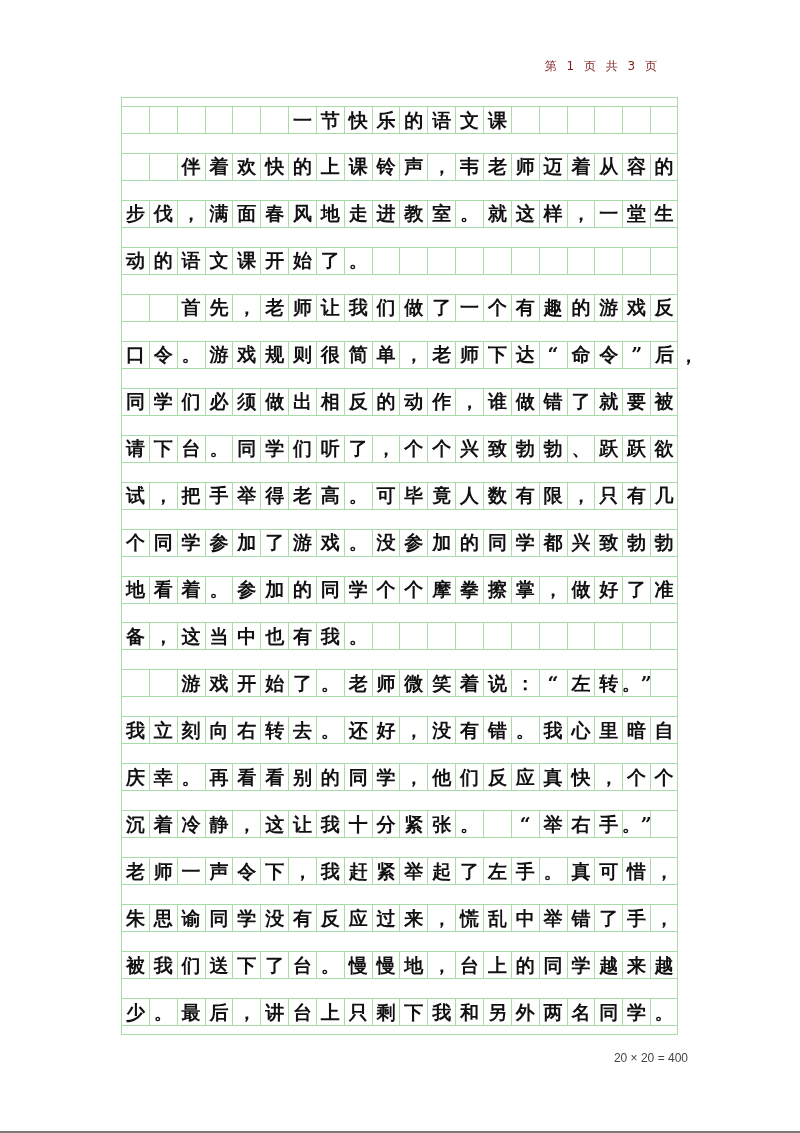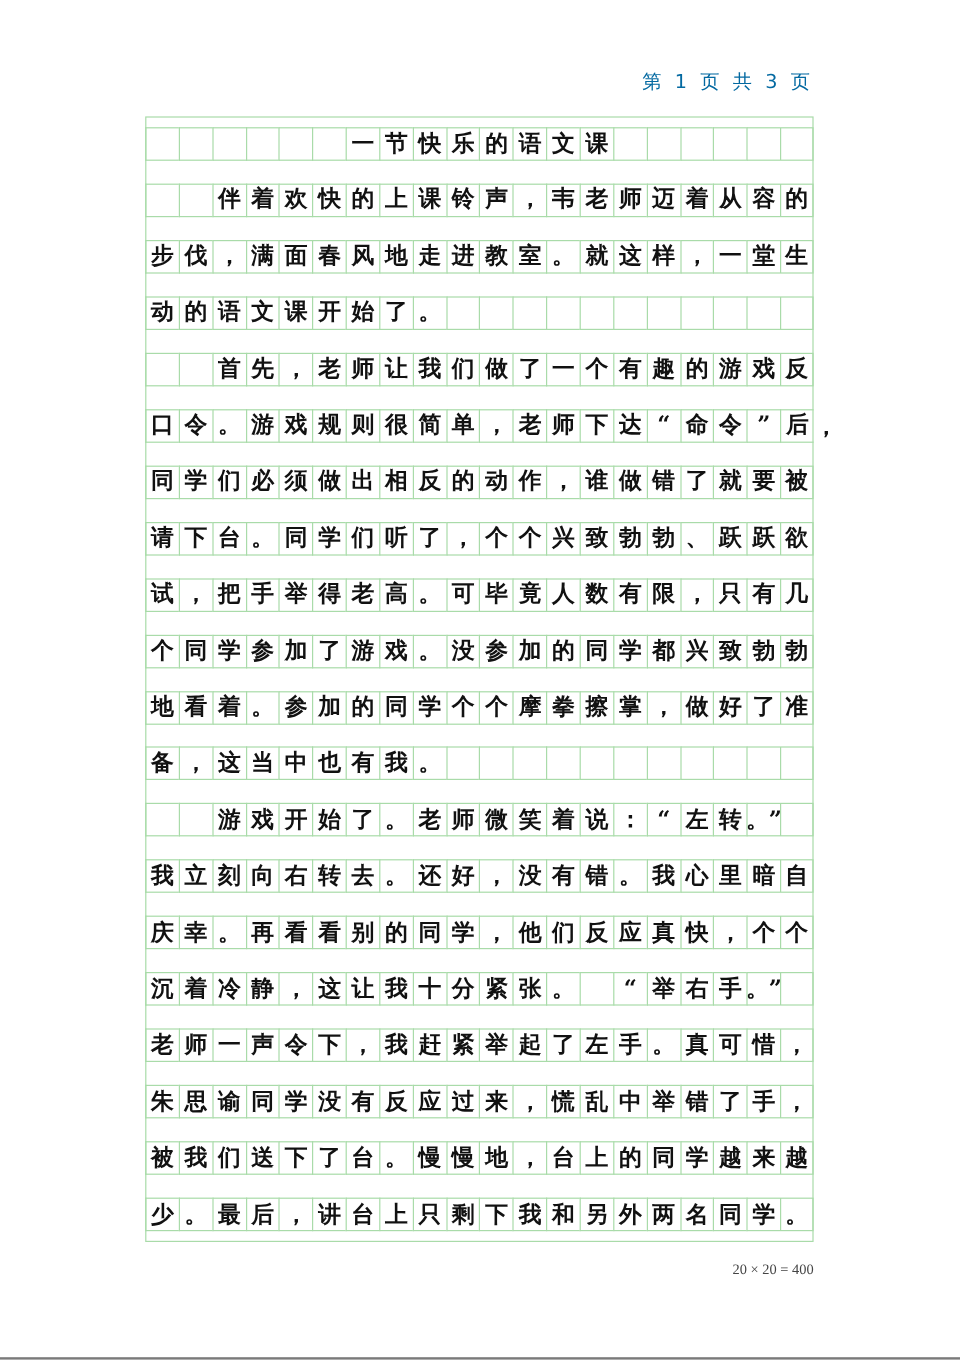--- a/index.html
+++ b/index.html
@@ -1,30 +1,30 @@
 <!DOCTYPE html>
 <html><head>
 <meta charset="utf-8">
 <style>
   html, body { margin: 0; padding: 0; background: #ffffff; }
   body { width: 800px; height: 1133px; position: relative; overflow: hidden;
          font-family: "DejaVu Serif", "Liberation Serif", serif; }
-  .page-header { position: absolute; top: 58px; right: 122px; font-size: 16px; color: #0369a1;
+  .page-header { position: absolute; top: 58px; right: 140px; font-size: 12px; color: #7f1d1d;
                  font-family: "DejaVu Sans", "Liberation Sans", sans-serif; letter-spacing: 3px; white-space: nowrap; }
   .grid { position: absolute; left: 121px; top: 97px; width: 557px; height: 938px;
           border: 1px solid #a9dba9; box-sizing: border-box; }
   .row { position: absolute; left: -1px; width: 557px; height: 28px; display: flex; }
   .cell { width: 27.85px; height: 28px; box-sizing: border-box;
           border-top: 1px solid #a9dba9; border-bottom: 1px solid #a9dba9; border-left: 1px solid #a9dba9;
           display: flex; align-items: center; justify-content: center;
           font-size: 19px; font-weight: bold; color: #111; line-height: 1; position: relative; overflow: visible; white-space: nowrap; }
   .cell:last-child { border-right: 1px solid #a9dba9; }
   .overflow { position: absolute; right: -20px; top: 2px; font-size: 19px; font-weight: bold; color: #111; }
-  .footer-count { position: absolute; top: 1051px; right: 122px; font-size: 12px; color: #444;
-                  font-family: Liberation Serif, serif; white-space: nowrap; }
+  .footer-count { position: absolute; top: 1051px; right: 112px; font-size: 12px; color: #444;
+                  font-family: Liberation Sans, sans-serif; white-space: nowrap; }
   .page-edge { position: absolute; left: 0; bottom: 0; width: 800px; height: 2px; background: #7a7a7a; }
 </style>
 </head>
 <body>
 
 <div class="page-header">第 1 页 共 3 页</div>
 
 <div class="grid" id="grid">
     <div class="row" style="top: 8px;">
       <div class="cell"></div>

